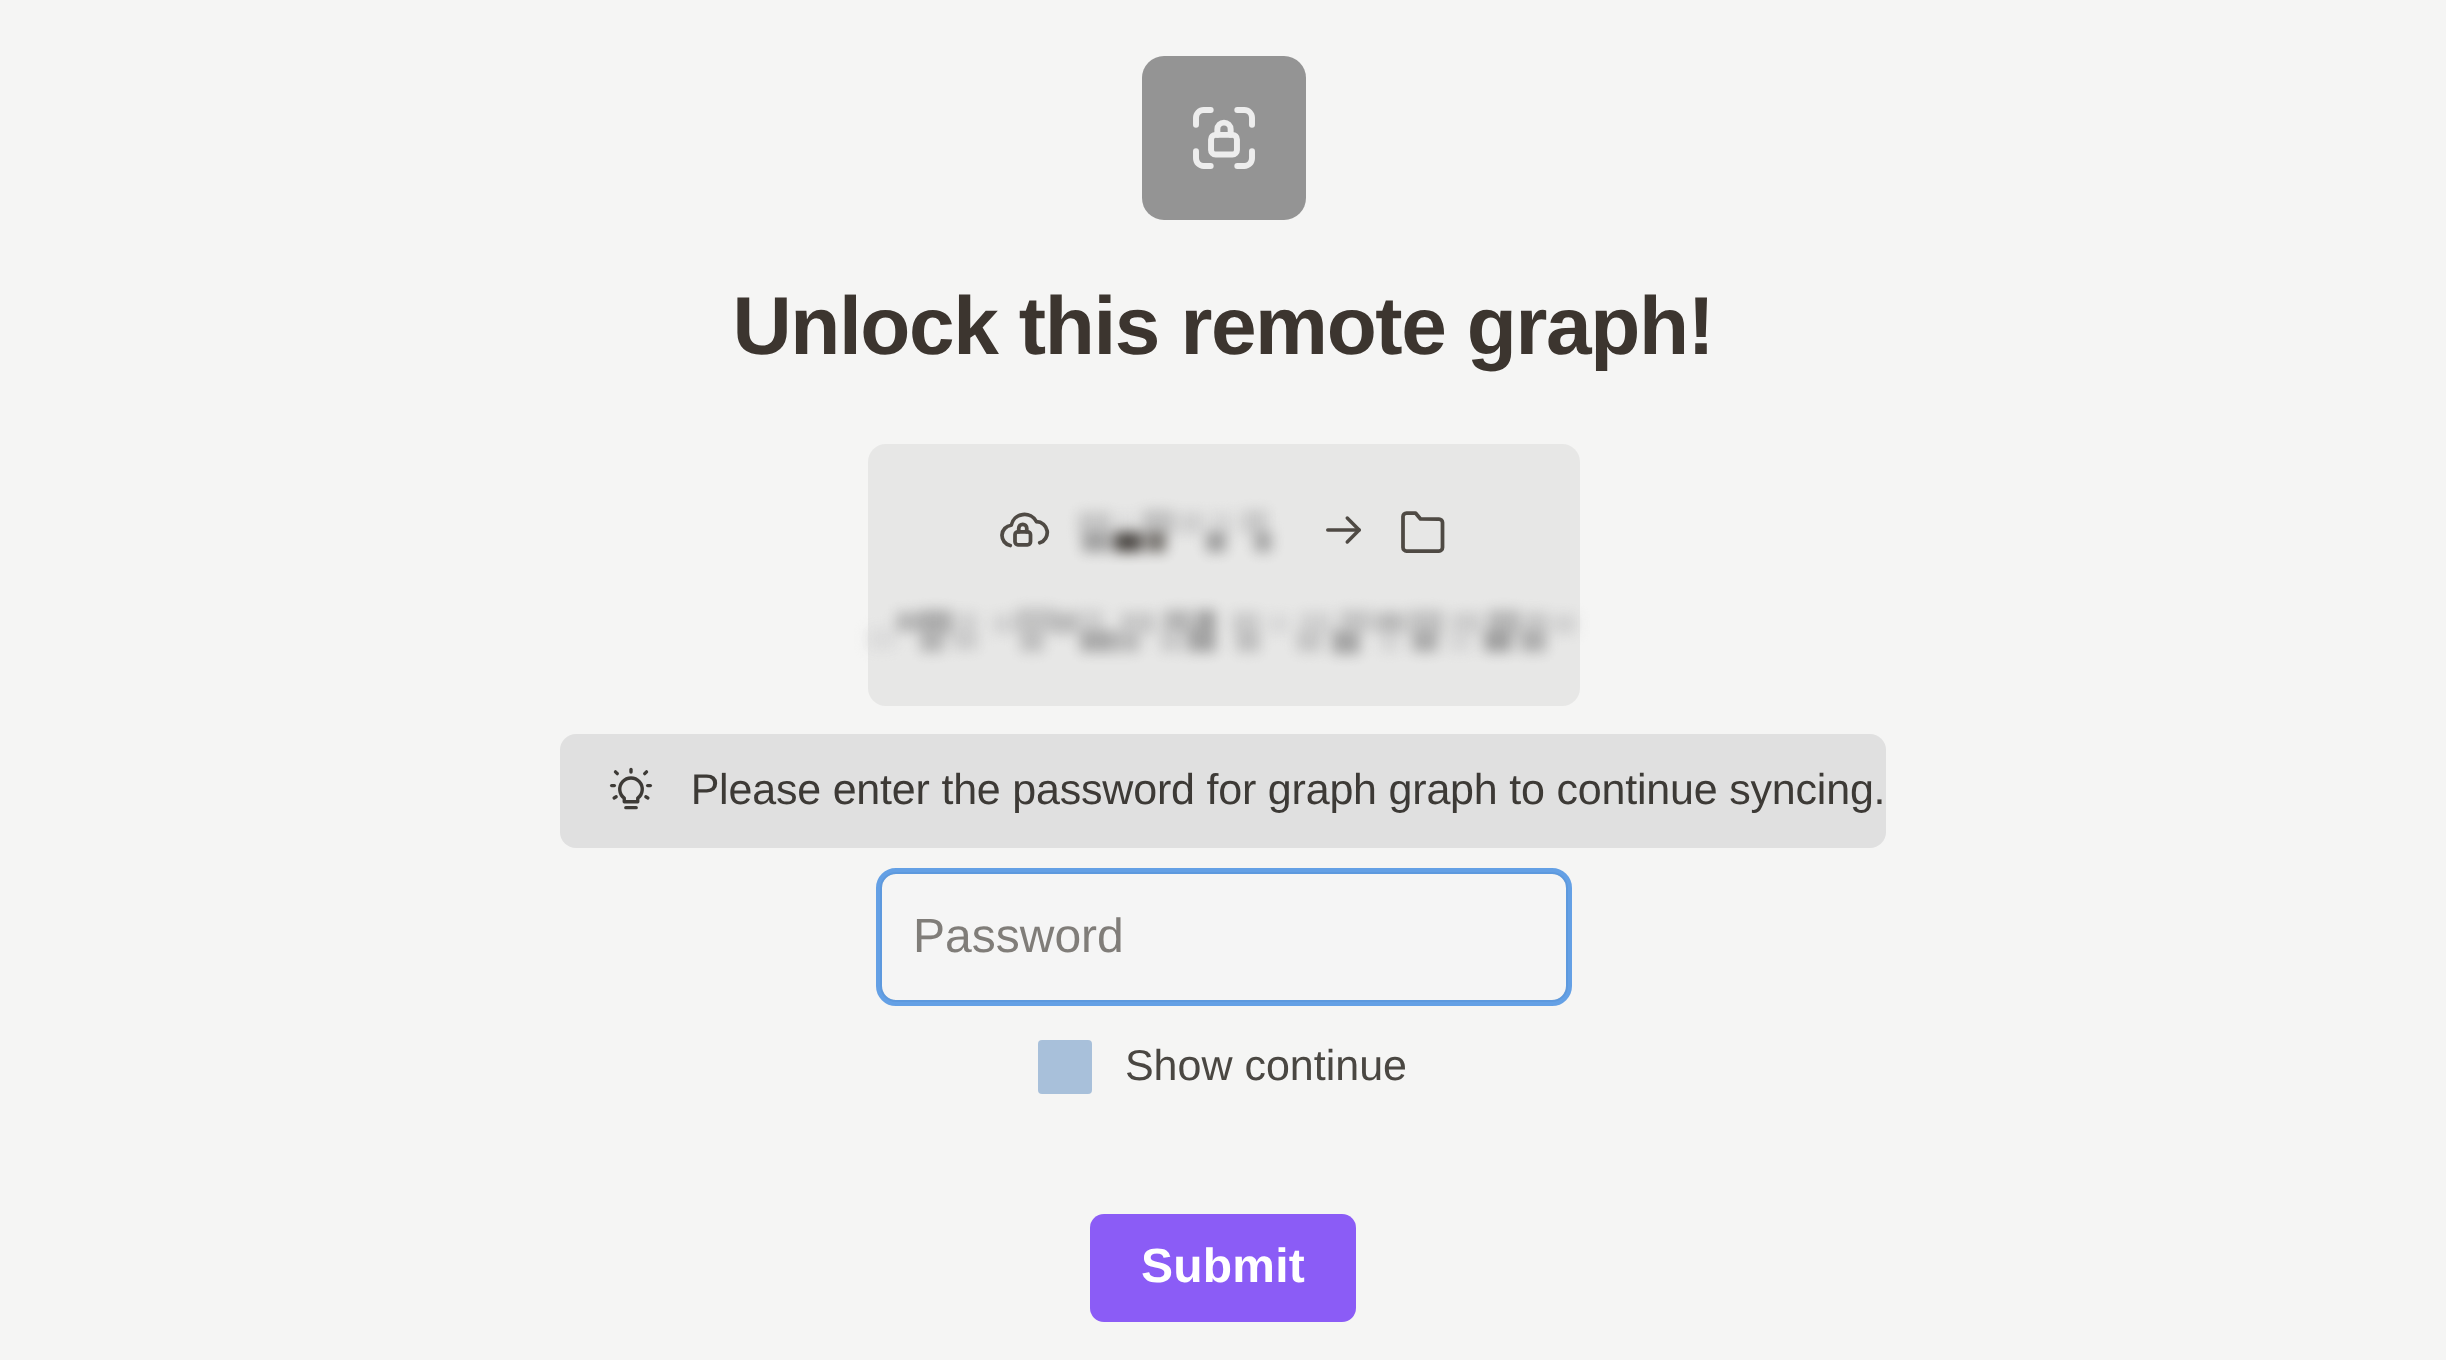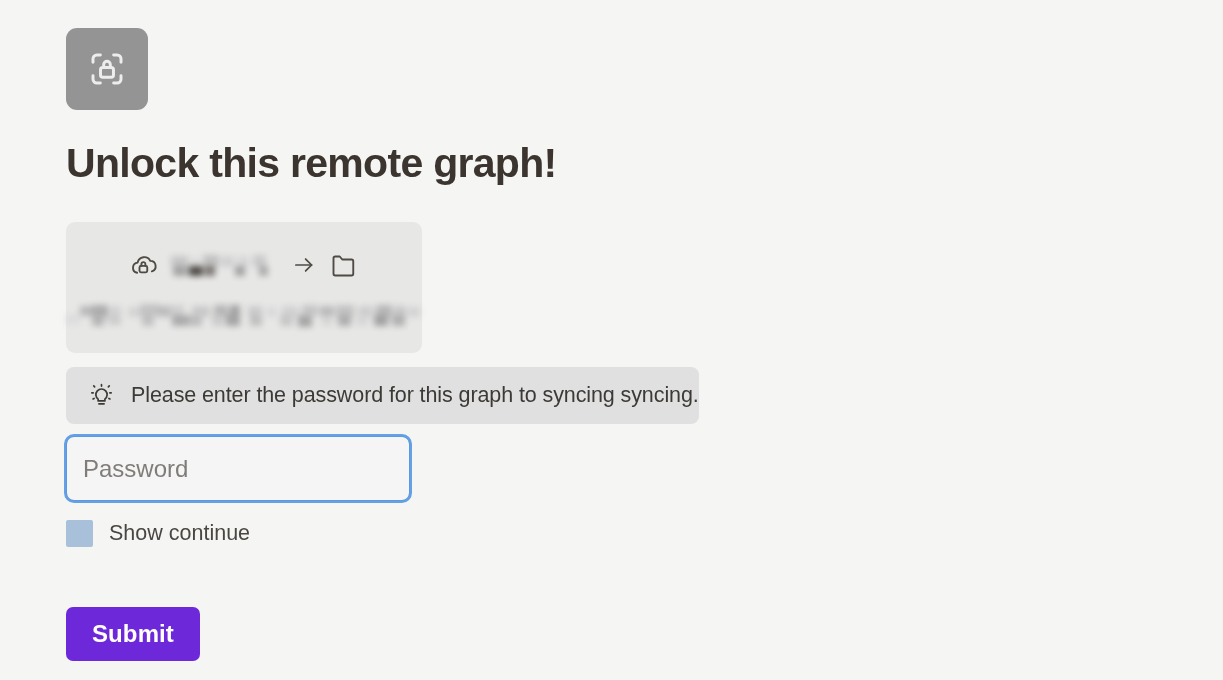--- a/index.html
+++ b/index.html
@@ -15,21 +15,21 @@
     overflow: hidden;
     position: relative;
   }
 
   .dialog {
     width: 1223px;
     height: 680px;
     padding: 0 66px;
     display: flex;
     flex-direction: column;
-    align-items: flex-start;
+    align-items: center;
   }
 
   
   .icon-badge-wrap {
     display: flex;
     justify-content: center;
     margin-top: 28px;
   }
   .icon-badge {
     width: 82px;
@@ -178,21 +178,21 @@
     font-family: "Liberation Sans", sans-serif;
     font-size: 24px;
     font-weight: bold;
     color: #ffffff;
     cursor: pointer;
     height: 54px;
     padding: 0 26px;
     letter-spacing: 0.1px;
   }
   .btn-cancel { background: #989897; min-width: 124px; }
-  .btn-submit { background: #6d28d9; min-width: 128px; }
+  .btn-submit { background: #8b5cf6; min-width: 128px; }
 </style>
 </head>
 <body>
 
 <div class="dialog">
 
   <div class="icon-badge-wrap">
     <div class="icon-badge">
       <svg width="42" height="42" viewBox="0 0 24 24" fill="none" stroke="#ededed" stroke-width="1.7" stroke-linecap="round" stroke-linejoin="round">
         <path d="M4 8.2V6.2a2.2 2.2 0 0 1 2.2-2.2h2"></path>
@@ -295,21 +295,21 @@
         <line x1="9.7" y1="19.4" x2="14.3" y2="19.4"></line>
         <line x1="12" y1="2.4" x2="12" y2="3.6"></line>
         <line x1="4.6" y1="9.6" x2="3.4" y2="9.6"></line>
         <line x1="20.6" y1="9.6" x2="19.4" y2="9.6"></line>
         <line x1="5.9" y1="4.3" x2="5.1" y2="3.5"></line>
         <line x1="18.1" y1="4.3" x2="18.9" y2="3.5"></line>
         <line x1="5.4" y1="14.6" x2="4.5" y2="15.1"></line>
         <line x1="18.6" y1="14.6" x2="19.5" y2="15.1"></line>
       </svg>
     </span>
-    <span class="hint-text">Please enter the password for this graph to syncing syncing.</span>
+    <span class="hint-text">Please enter the password for graph graph to continue syncing.</span>
   </div>
 
   <div class="field-wrap">
     <input class="password-input" type="text" placeholder="Password" style="">
   </div>
 
   <div class="check-row">
     <input class="checkbox" type="checkbox" style="">
     <span class="check-label">Show continue</span>
   </div>

